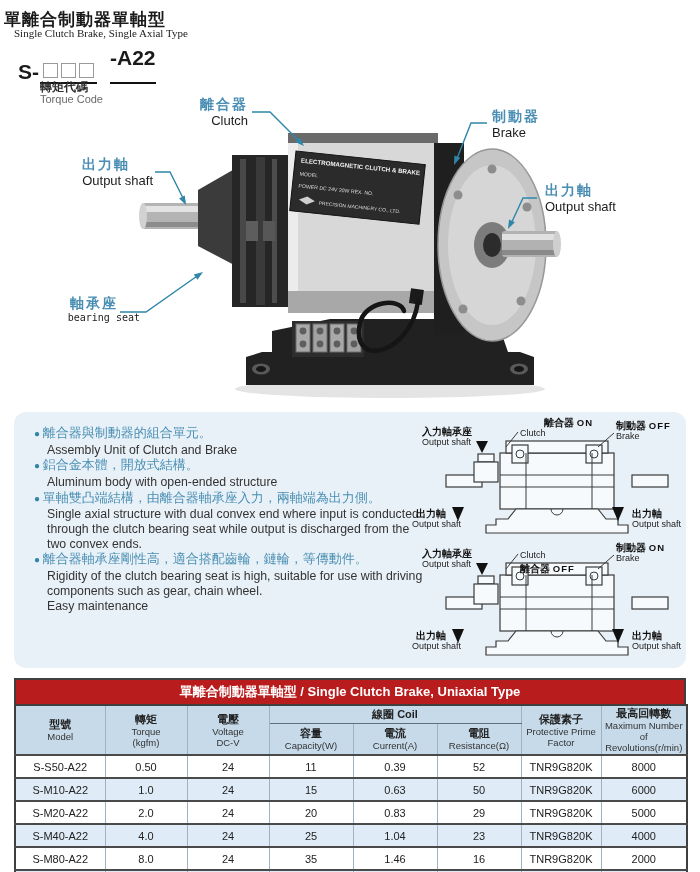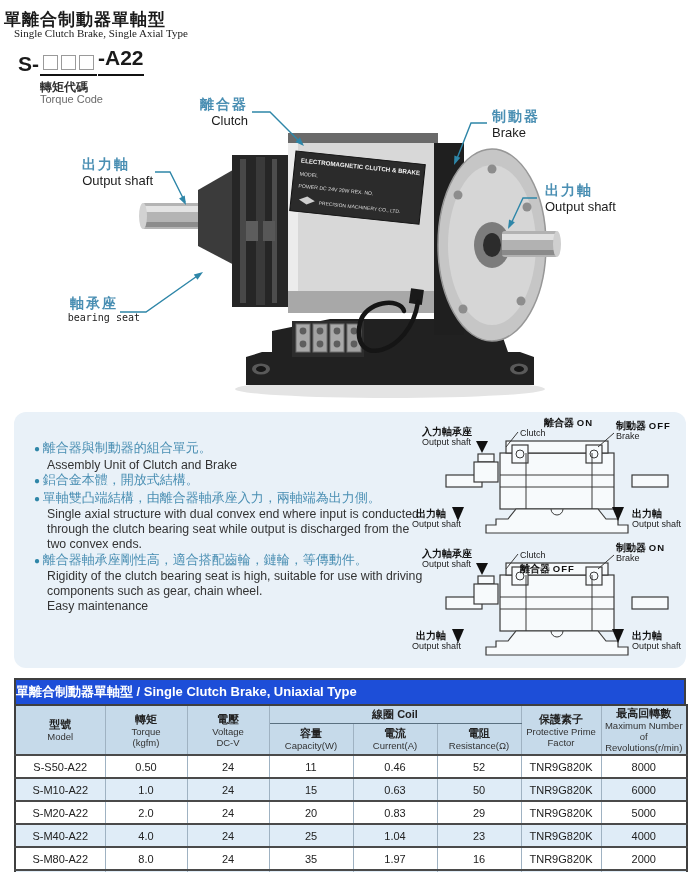--- a/index.html
+++ b/index.html
@@ -8,48 +8,48 @@
   .abs{position:absolute;}
 
   
   .title-zh{left:4px;top:8px;font-size:17px;font-weight:bold;letter-spacing:1px;}
   .title-en{left:14px;top:27px;font-family:"Liberation Serif",serif;font-size:11px;}
 
   
   .code-row{left:18px;top:46px;display:flex;align-items:flex-end;font-size:21px;font-weight:bold;}
   .code-boxes{display:inline-flex;gap:3px;border-bottom:2px solid #111;padding:0 3px 4px 3px;margin:0 1px;}
   .code-box{width:13px;height:13px;border:1.5px solid #9a9a9a;background:#fff;}
-  .code-suffix{border-bottom:2px solid #111;padding-bottom:4px;}
+  .code-suffix{border-bottom:2px solid #111;padding-bottom:12px;margin-left:12px;}
   .code-note-zh{left:40px;top:79px;font-size:12px;font-weight:bold;color:#2e2e2e;}
   .code-note-en{left:40px;top:93px;font-size:11px;color:#6a6a6a;}
 
   
   #figure{left:0;top:95px;width:700px;height:315px;}
   .co-zh{position:absolute;font-size:14px;font-weight:bold;color:#4a8fb3;letter-spacing:2px;}
   .co-en{position:absolute;font-size:13px;color:#1c1c1c;}
   .co-en.mono{font-family:"DejaVu Sans Mono",monospace;font-size:10px;}
   .ra{text-align:right;}
 
   
   #panel{left:14px;top:412px;width:672px;height:256px;background:#e9f1f8;border-radius:12px;}
-  #features{position:absolute;left:20px;top:28px;width:392px;}
+  #features{position:absolute;left:20px;top:13px;width:392px;}
   .feat{margin:0;}
   .feat .zh{font-size:13px;line-height:16.5px;color:#4a8fb3;}
   .feat .zh::before{content:"● ";font-size:10px;color:#2e86a8;}
   .feat .en{font-size:12.3px;line-height:14.8px;color:#333;margin-left:13px;}
 
   .diagram{position:absolute;left:392px;width:280px;height:122px;}
   #diagram-1{top:7px;}  #diagram-2{top:129px;}
   .dg-zh{position:absolute;font-size:10px;font-weight:bold;color:#111;white-space:nowrap;}
   .dg-state{font-weight:bold;font-size:9.5px;letter-spacing:1px;}
   .dg-en{position:absolute;font-size:9px;color:#222;white-space:nowrap;}
 
   
   #spec{left:14px;top:678px;width:672px;}
-  #spec-title{background:#1d4ed8;color:#fff;font-size:13px;font-weight:bold;
+  #spec-title{background:#b91c1c;color:#fff;text-align:center;font-size:13px;font-weight:bold;
               height:24px;line-height:24px;border:2px solid #3f3f3f;border-bottom:none;}
   table{border-collapse:collapse;width:672px;table-layout:fixed;}
   th,td{border:1px solid #9fb2c2;text-align:center;overflow:hidden;}
   table{border:2px solid #3f3f3f;}
   thead th{background:#c6daea;font-weight:normal;padding:1px 0;}
   thead tr:first-child th{border-bottom:1px solid #5a7080;}
   .h-zh{font-size:11px;font-weight:bold;color:#222;line-height:13px;}
   .h-en{font-size:9.5px;color:#333;line-height:11px;}
   tbody td{font-size:11px;color:#222;height:19px;border-top:2px solid #4a4a4a;}
   tbody tr:nth-child(even) td{background:#dfecf7;}
@@ -192,20 +192,21 @@
   </div>
 
   <div class="abs" id="panel">
     <div id="features">
       <div class="feat">
         <div class="zh">離合器與制動器的組合單元。</div>
         <div class="en">Assembly Unit of Clutch and Brake</div>
       </div>
       <div class="feat">
         <div class="zh">鋁合金本體，開放式結構。</div>
+        <div class="en">Aluminum body with open-ended structure</div>
       </div>
       <div class="feat">
         <div class="zh">單軸雙凸端結構，由離合器軸承座入力，兩軸端為出力側。</div>
         <div class="en">Single axial structure with dual convex end where input is conducted through the clutch bearing seat while output is discharged from the two convex ends.</div>
       </div>
       <div class="feat">
         <div class="zh">離合器軸承座剛性高，適合搭配齒輪，鏈輪，等傳動件。</div>
         <div class="en">Rigidity of the clutch bearing seat is high, suitable for use with driving components such as gear, chain wheel.</div>
       </div>
       <div class="feat">
@@ -355,21 +356,21 @@
               <div class="h-en">Resistance(Ω)</div>
             </th>
         </tr>
       </thead>
       <tbody>
         <tr>
           <td>S-S50-A22</td>
             <td>0.50</td>
             <td>24</td>
             <td>11</td>
-            <td>0.46</td>
+            <td>0.39</td>
             <td>52</td>
             <td>TNR9G820K</td>
             <td>8000</td>
         </tr>
         <tr>
           <td>S-M10-A22</td>
             <td>1.0</td>
             <td>24</td>
             <td>15</td>
             <td>0.63</td>
@@ -395,21 +396,21 @@
             <td>1.04</td>
             <td>23</td>
             <td>TNR9G820K</td>
             <td>4000</td>
         </tr>
         <tr>
           <td>S-M80-A22</td>
             <td>8.0</td>
             <td>24</td>
             <td>35</td>
-            <td>1.97</td>
+            <td>1.46</td>
             <td>16</td>
             <td>TNR9G820K</td>
             <td>2000</td>
         </tr>
         <tr>
           <td>S-T16-A22</td>
             <td>16</td>
             <td>24</td>
             <td>45</td>
             <td>1.88</td>

